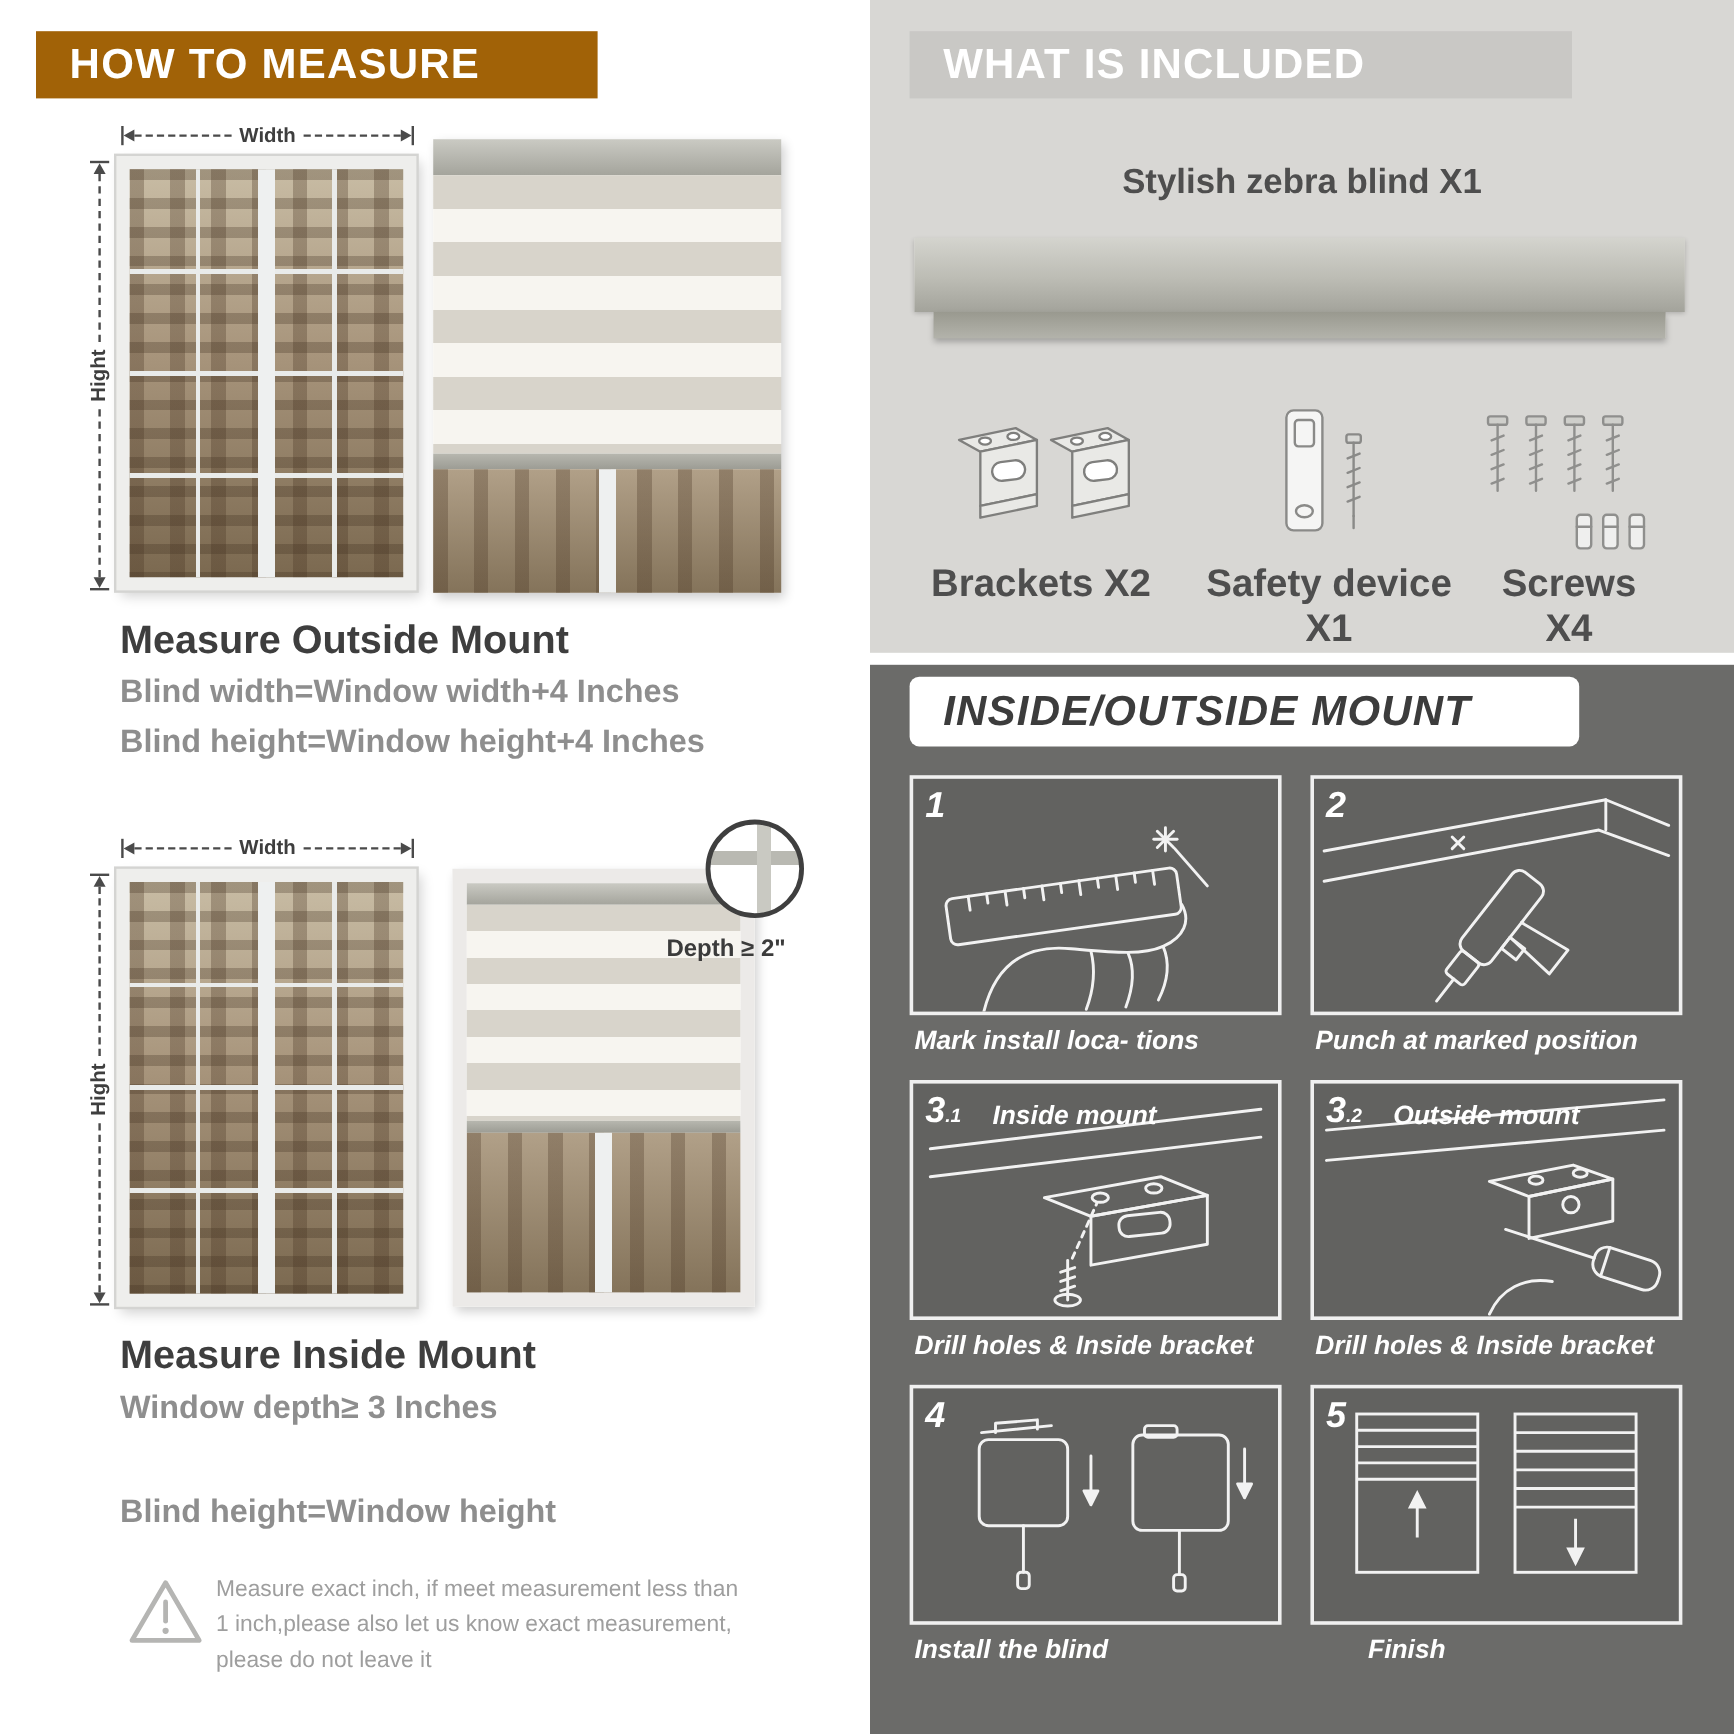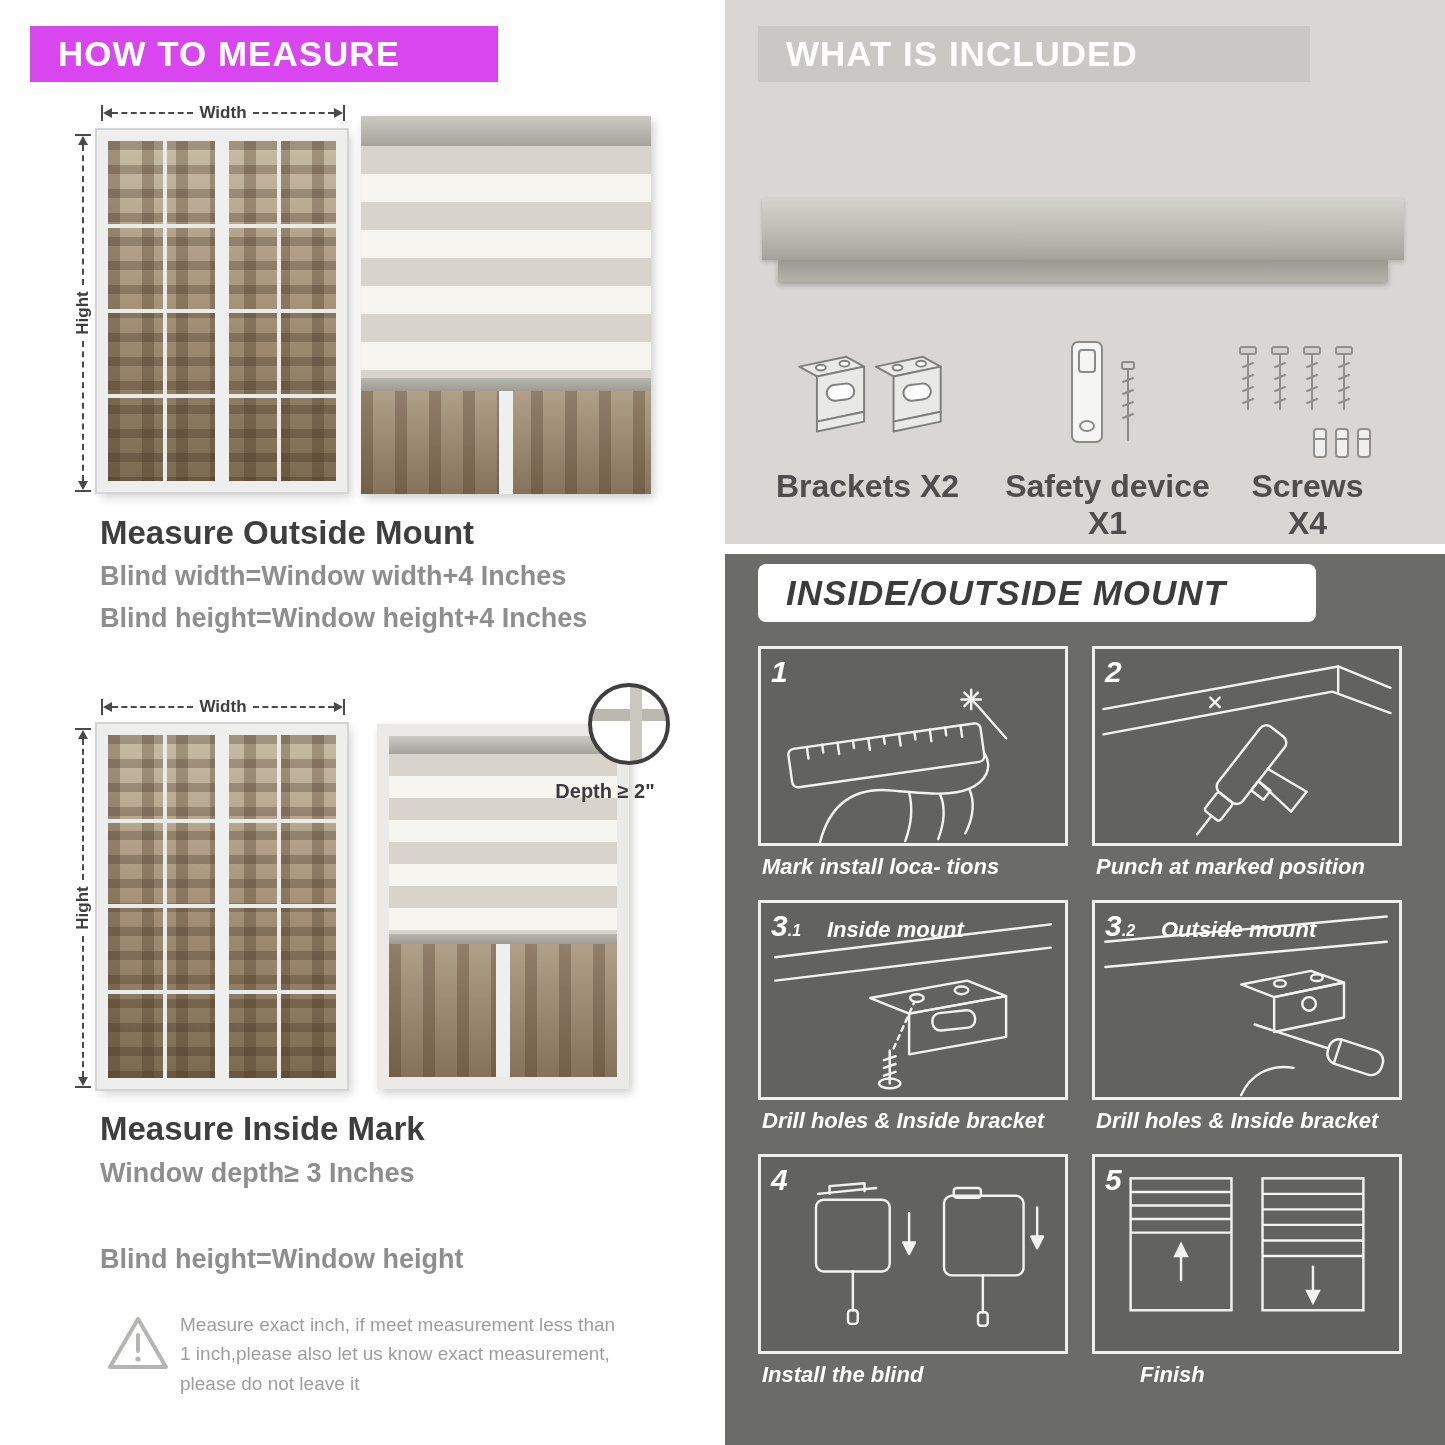--- a/index.html
+++ b/index.html
@@ -2,21 +2,21 @@
 <html><head>
 <meta charset="utf-8">
 <style>
   * { margin:0; padding:0; box-sizing:border-box; }
   body { font-family:"Liberation Sans", sans-serif; background:#fff; }
   .canvas { position:relative; width:1445px; height:1445px; background:#ffffff; overflow:hidden; }
   .abs { position:absolute; }
 
   
   .banner { font-weight:bold; color:#ffffff; font-size:35px; letter-spacing:1px; display:flex; align-items:center; padding-left:28px; }
-  .banner-gray  { background:#d946ef; }
+  .banner-gray  { background:#a16207; }
   .banner-light { background:#c9c8c5; }
   .banner-white { background:#ffffff; color:#3c3c3c; border-radius:8px; }
 
   
   .h-title { font-size:33px; font-weight:bold; color:#3e3e3e; }
   .h-line  { font-size:27px; font-weight:bold; color:#8e8e8e; }
   .part-label { font-size:32px; font-weight:bold; color:#4e4e4e; text-align:center; }
   .warn-text { font-size:19px; color:#9e9e9e; line-height:1.55; }
 
   
@@ -155,33 +155,34 @@
     <div class="abs blind" style="left:302px; top:30px; width:252px; height:365px; border:12px solid #eceae8;">
       <div class="cassette" style="height:18px;"></div>
       <div class="stripes-sm" style="height:180px;"></div>
       <div class="rail" style="height:10px;"></div>
       <div class="photo-strip" style="height:133px;"></div>
     </div>
     <div class="abs callout" style="left:513px; top:-11px;"></div>
     <div class="abs depth-lbl" style="left:455px; top:86px; width:150px;">Depth ≥ 2"</div>
   </div>
 
-  <div class="abs h-title" style="left:100px; top:1110px;">Measure Inside Mark</div>
+  <div class="abs h-title" style="left:100px; top:1110px;">Measure Inside Mount</div>
   <div class="abs h-line" style="left:100px; top:1158px;">Window depth≥ 3 Inches</div>
   <div class="abs h-line" style="left:100px; top:1244px;">Blind height=Window height</div>
 
   <svg class="abs" style="left:106px; top:1314px;" width="64" height="58" viewBox="0 0 64 58">
     <path d="M32,5 L60,53 L4,53 Z" fill="none" stroke="#b5b5b3" stroke-width="4" stroke-linejoin="round"></path>
     <line x1="32" y1="21" x2="32" y2="37" stroke="#b5b5b3" stroke-width="4" stroke-linecap="round"></line>
     <circle cx="32" cy="45" r="2.6" fill="#b5b5b3"></circle>
   </svg>
   <div class="abs warn-text" style="left:180px; top:1310px; width:450px;">Measure exact inch, if meet measurement less than 1 inch,please also let us know exact measurement, please do not leave it</div>
 
   <div class="abs right-top" style="left:725px; top:0; width:720px; height:544px;">
     <div class="abs banner banner-light" style="left:33px; top:26px; width:552px; height:56px;">WHAT IS INCLUDED</div>
+    <div class="abs blind-label" style="left:35px; top:136px; width:650px;">Stylish zebra blind X1</div>
 
     <div class="abs headrail-top" style="left:37px; top:198px; width:642px; height:62px;"></div>
     <div class="abs headrail-lip" style="left:53px; top:260px; width:610px; height:22px;"></div>
 
     <svg class="abs" style="left:70px; top:345px;" width="148" height="110" viewBox="0 0 150 112">
       <g stroke="#7f7f7d" stroke-width="2" fill="#e9e9e6" stroke-linejoin="round">
         <g id="bkt">
           <polygon points="4,22 52,12 70,22 22,32"></polygon>
           <polygon points="22,32 70,22 70,68 22,78"></polygon>
           <ellipse cx="26" cy="23" rx="5" ry="3" fill="#ffffff"></ellipse>

